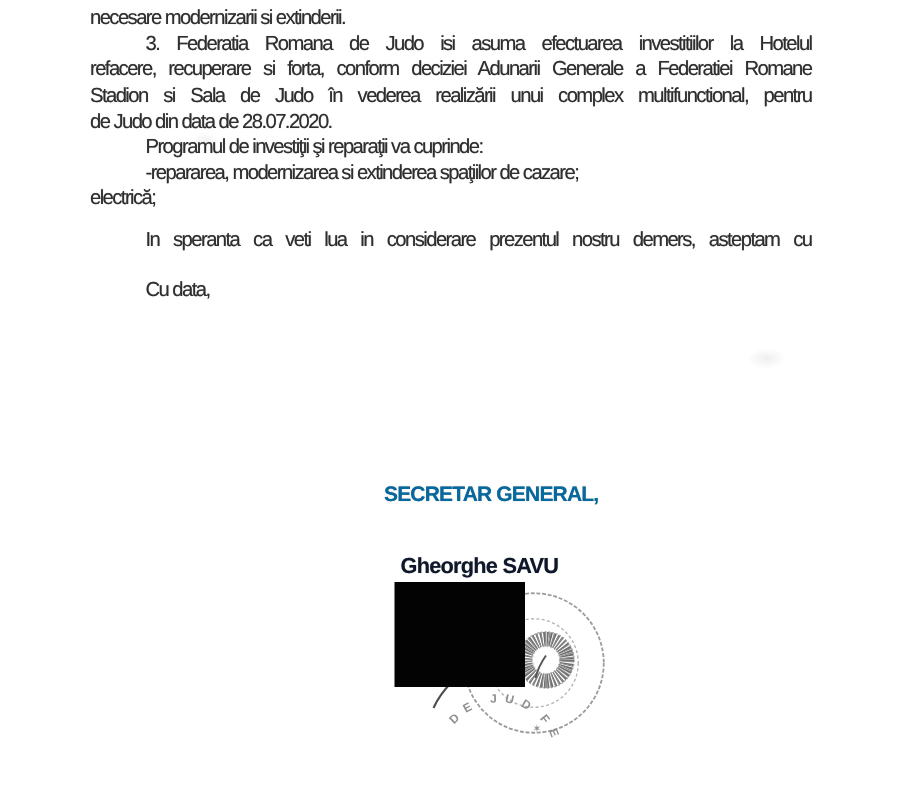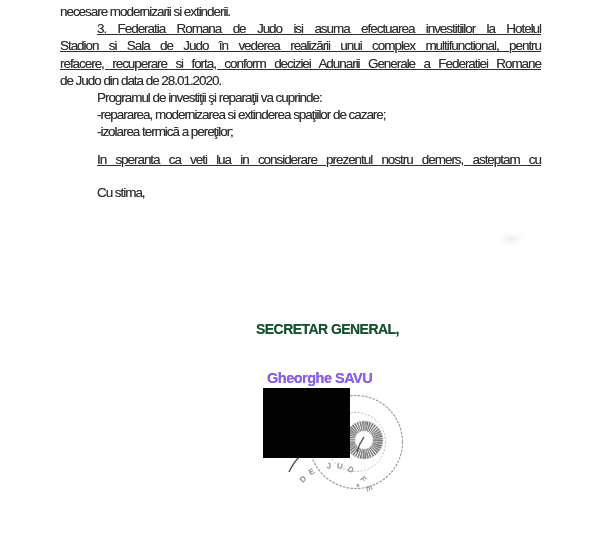--- a/index.html
+++ b/index.html
@@ -12,62 +12,62 @@
   }
   .body-text{
     position:absolute;left:60px;top:3px;width:481px;
     font-size:13.5px;line-height:17.2px;
     letter-spacing:-1.05px;
     color:#2e2e2e;
     text-shadow:0 0 .5px rgba(46,46,46,.55);
   }
   .line{min-height:17.2px;}
   .ind{padding-left:37px;}
-  .jst{text-align:justify;text-align-last:justify;text-decoration:underline;}
+  .jst{text-align:justify;text-align-last:justify;}
   .sp1{height:10.5px;}
   .sp2{height:15.5px;}
   .sig-title{
     position:absolute;left:256px;top:321px;
     font-size:14px;font-weight:bold;letter-spacing:-.55px;
-    color:#14532d;text-shadow:0 0 .5px rgba(38,38,38,.6);
+    color:#0369a1;text-shadow:0 0 .5px rgba(38,38,38,.6);
   }
   .sig-name{
     position:absolute;left:267px;top:370px;
     font-size:14.5px;font-weight:bold;letter-spacing:-.5px;
-    color:#8b5cf6;text-shadow:0 0 .5px rgba(38,38,38,.6);
+    color:#0f172a;text-shadow:0 0 .5px rgba(38,38,38,.6);
   }
   .stamp-svg{position:absolute;left:259px;top:384px;width:150px;height:112px;}
   .redaction{
     position:absolute;left:263px;top:388px;width:87px;height:70px;
     background:#030303;
   }
   .smudge{position:absolute;border-radius:50%;pointer-events:none;}
   .smudge.a{left:498px;top:232px;width:26px;height:14px;
     background:radial-gradient(closest-side,rgba(140,140,140,.14),rgba(140,140,140,0));}
   .smudge.b{left:128px;top:88px;width:18px;height:10px;
     background:radial-gradient(closest-side,rgba(140,140,140,.10),rgba(140,140,140,0));}
 </style>
 </head>
 <body>
 
 <div class="page">
 
   <div class="body-text">
     <div class="line">necesare modernizarii si extinderii.</div>
     <div class="line ind jst">3. Federatia Romana de Judo isi asuma efectuarea investitiilor la Hotelul</div>
+    <div class="line jst">refacere, recuperare si forta, conform deciziei Adunarii Generale a Federatiei Romane</div>
     <div class="line jst">Stadion si Sala de Judo în vederea realizării unui complex multifunctional, pentru</div>
-    <div class="line jst">refacere, recuperare si forta, conform deciziei Adunarii Generale a Federatiei Romane</div>
-    <div class="line">de Judo din data de 28.01.2020.</div>
+    <div class="line">de Judo din data de 28.07.2020.</div>
     <div class="line ind">Programul de investiţii şi reparaţii va cuprinde:</div>
     <div class="line ind">-repararea, modernizarea si extinderea spaţiilor de cazare;</div>
-    <div class="line ind">-izolarea termică a pereţilor;</div>
+    <div class="line">electrică;</div>
     <div class="sp1"></div>
     <div class="line ind jst">In speranta ca veti lua in considerare prezentul nostru demers, asteptam cu</div>
     <div class="sp2"></div>
-    <div class="line ind">Cu stima,</div>
+    <div class="line ind">Cu data,</div>
   </div>
 
   <div class="sig-title">SECRETAR GENERAL,</div>
   <div class="sig-name">Gheorghe SAVU</div>
 
   <svg class="stamp-svg" viewBox="0 0 150 112">
 
     <circle cx="97" cy="58" r="46.5" fill="none" stroke="#9b9b9b" stroke-width="1.2" stroke-dasharray="2.6 1.2"></circle>
 
     <circle cx="97" cy="58" r="29.5" fill="none" stroke="#b3b3b3" stroke-width="0.9" stroke-dasharray="2 1.6"></circle>

